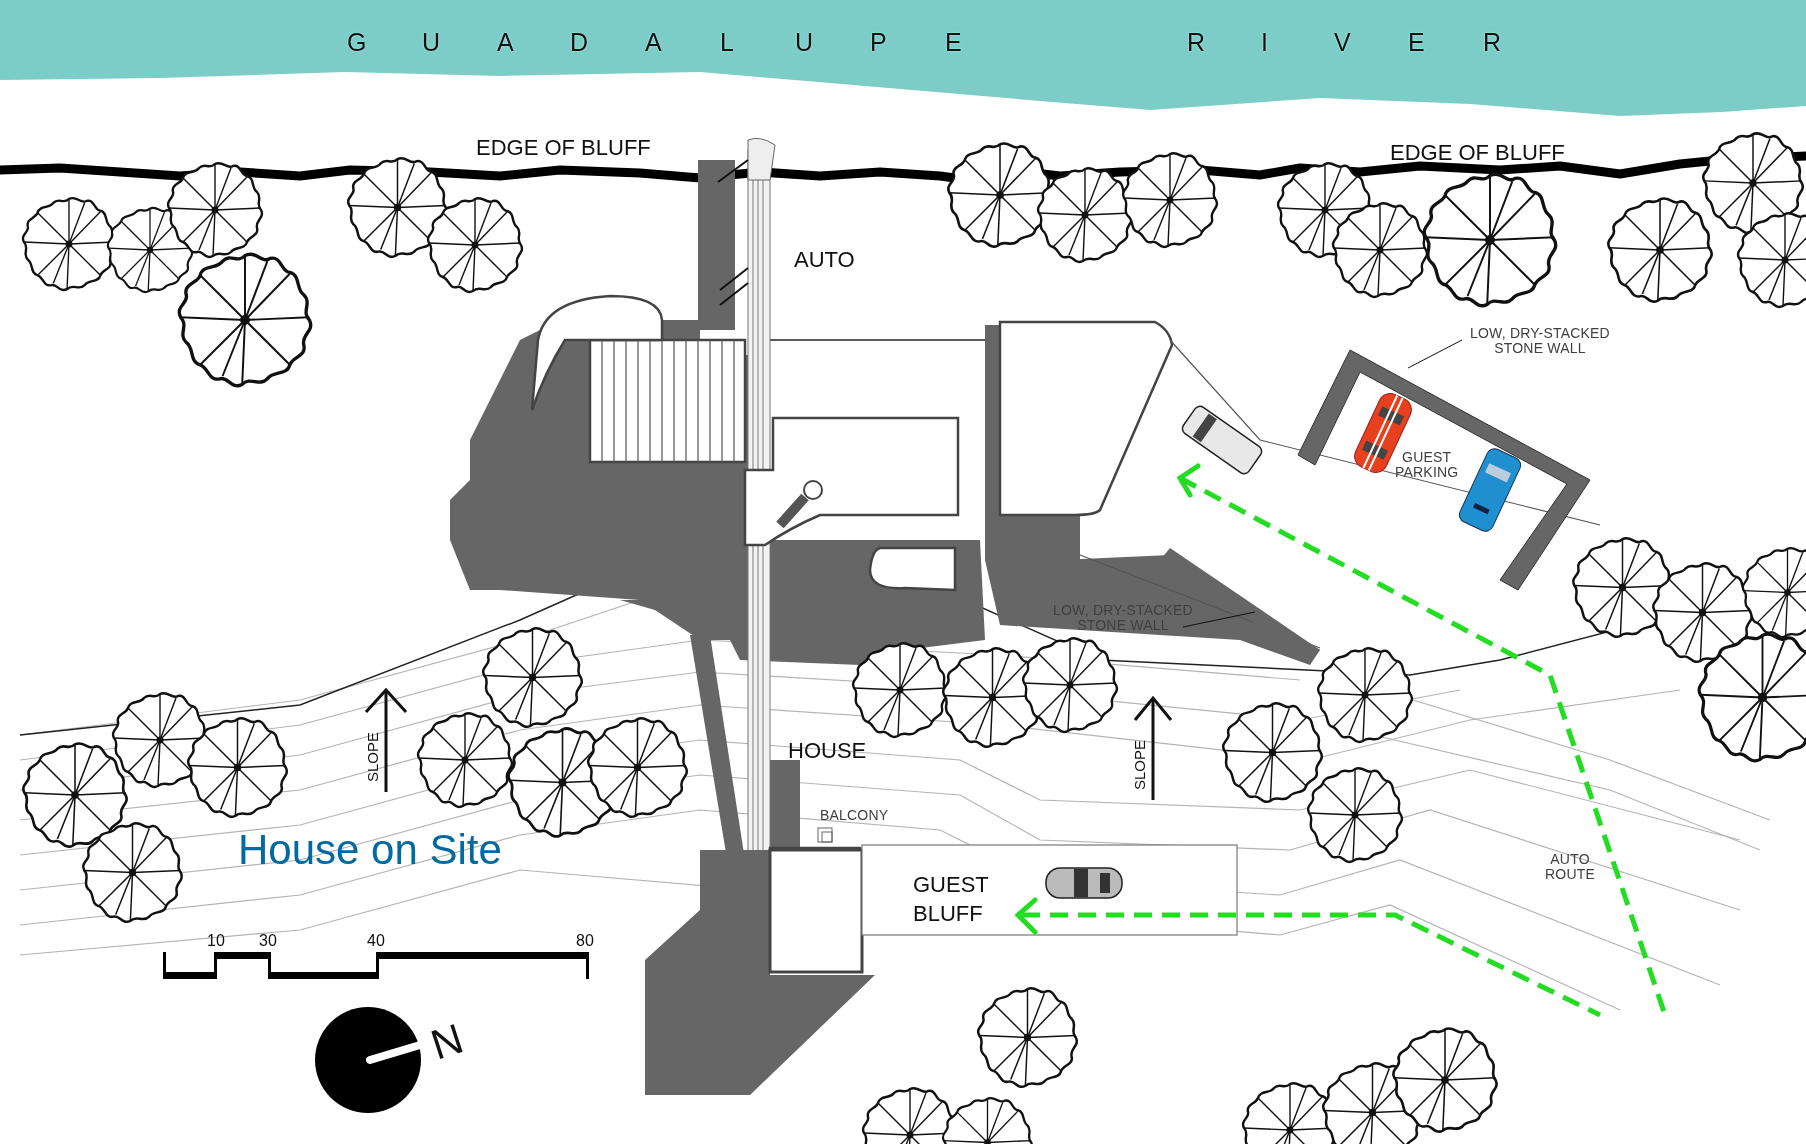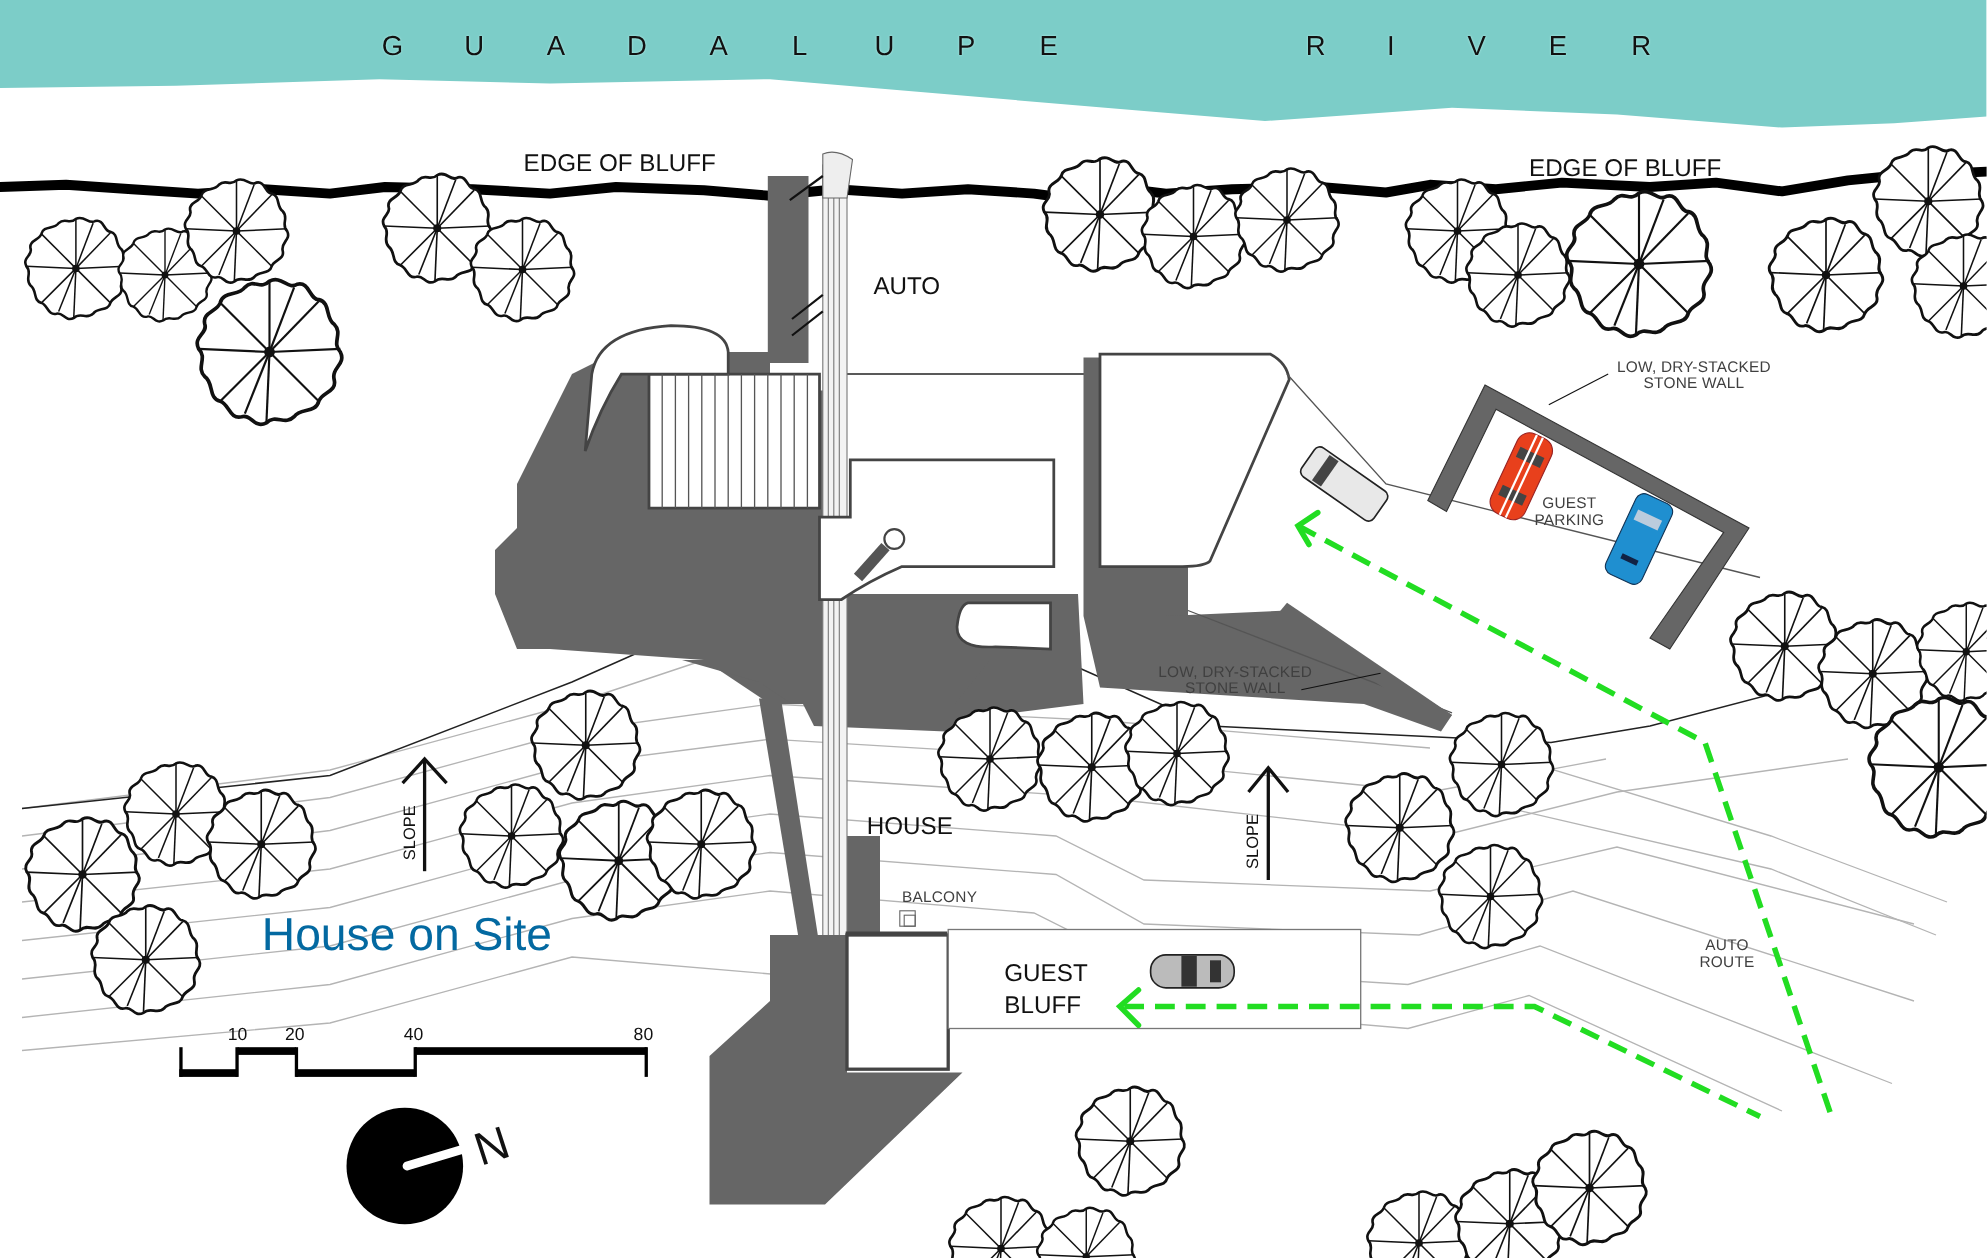--- a/index.html
+++ b/index.html
@@ -287,17 +287,17 @@
   <div>AUTO</div>
   <div>ROUTE</div>
 </div>
 
 <div class="lbl slope" style="left:365px;top:782px;">SLOPE</div>
 <div class="lbl slope" style="left:1132px;top:790px;">SLOPE</div>
 
 <div class="lbl title" style="left:238px;top:828px;">House on Site</div>
 
 <div class="lbl scale-num" style="left:207px;top:933px;">10</div>
-<div class="lbl scale-num" style="left:259px;top:933px;">20</div>
+<div class="lbl scale-num" style="left:259px;top:933px;">30</div>
 <div class="lbl scale-num" style="left:367px;top:933px;">40</div>
 <div class="lbl scale-num" style="left:576px;top:933px;">80</div>
 
 <div class="lbl" style="left:432px;top:1020px;font-size:42px;transform:rotate(-18deg);">N</div>
 
 </body></html>

